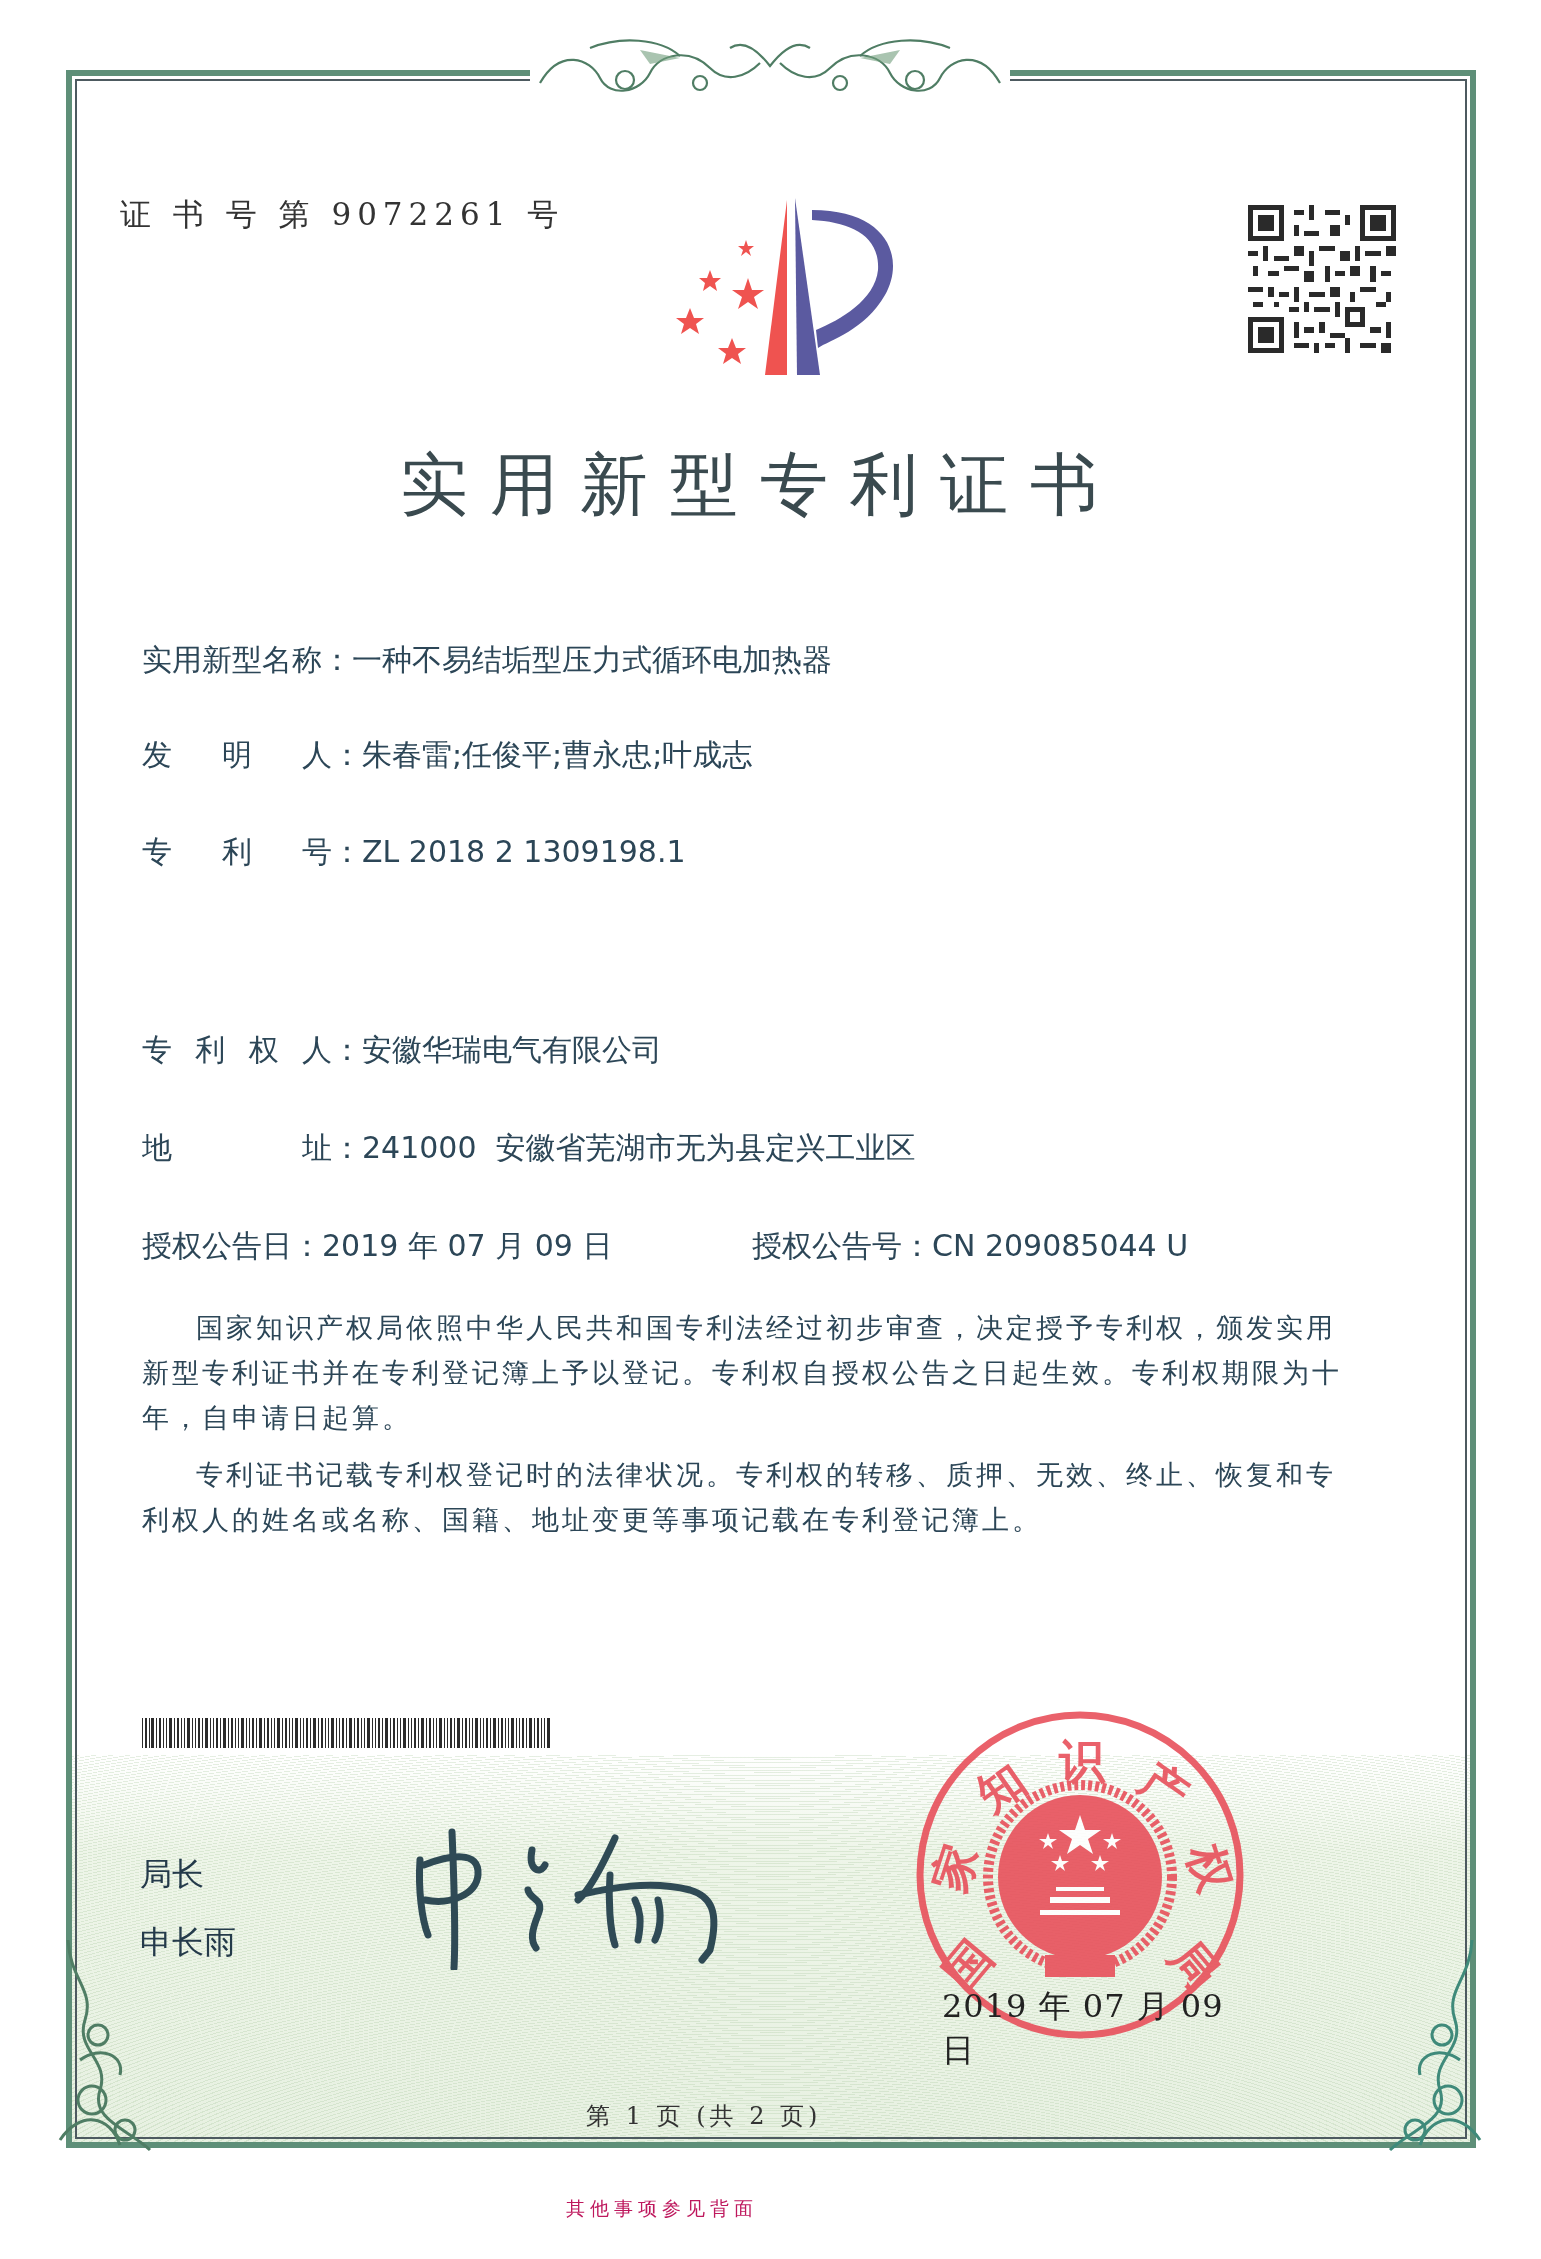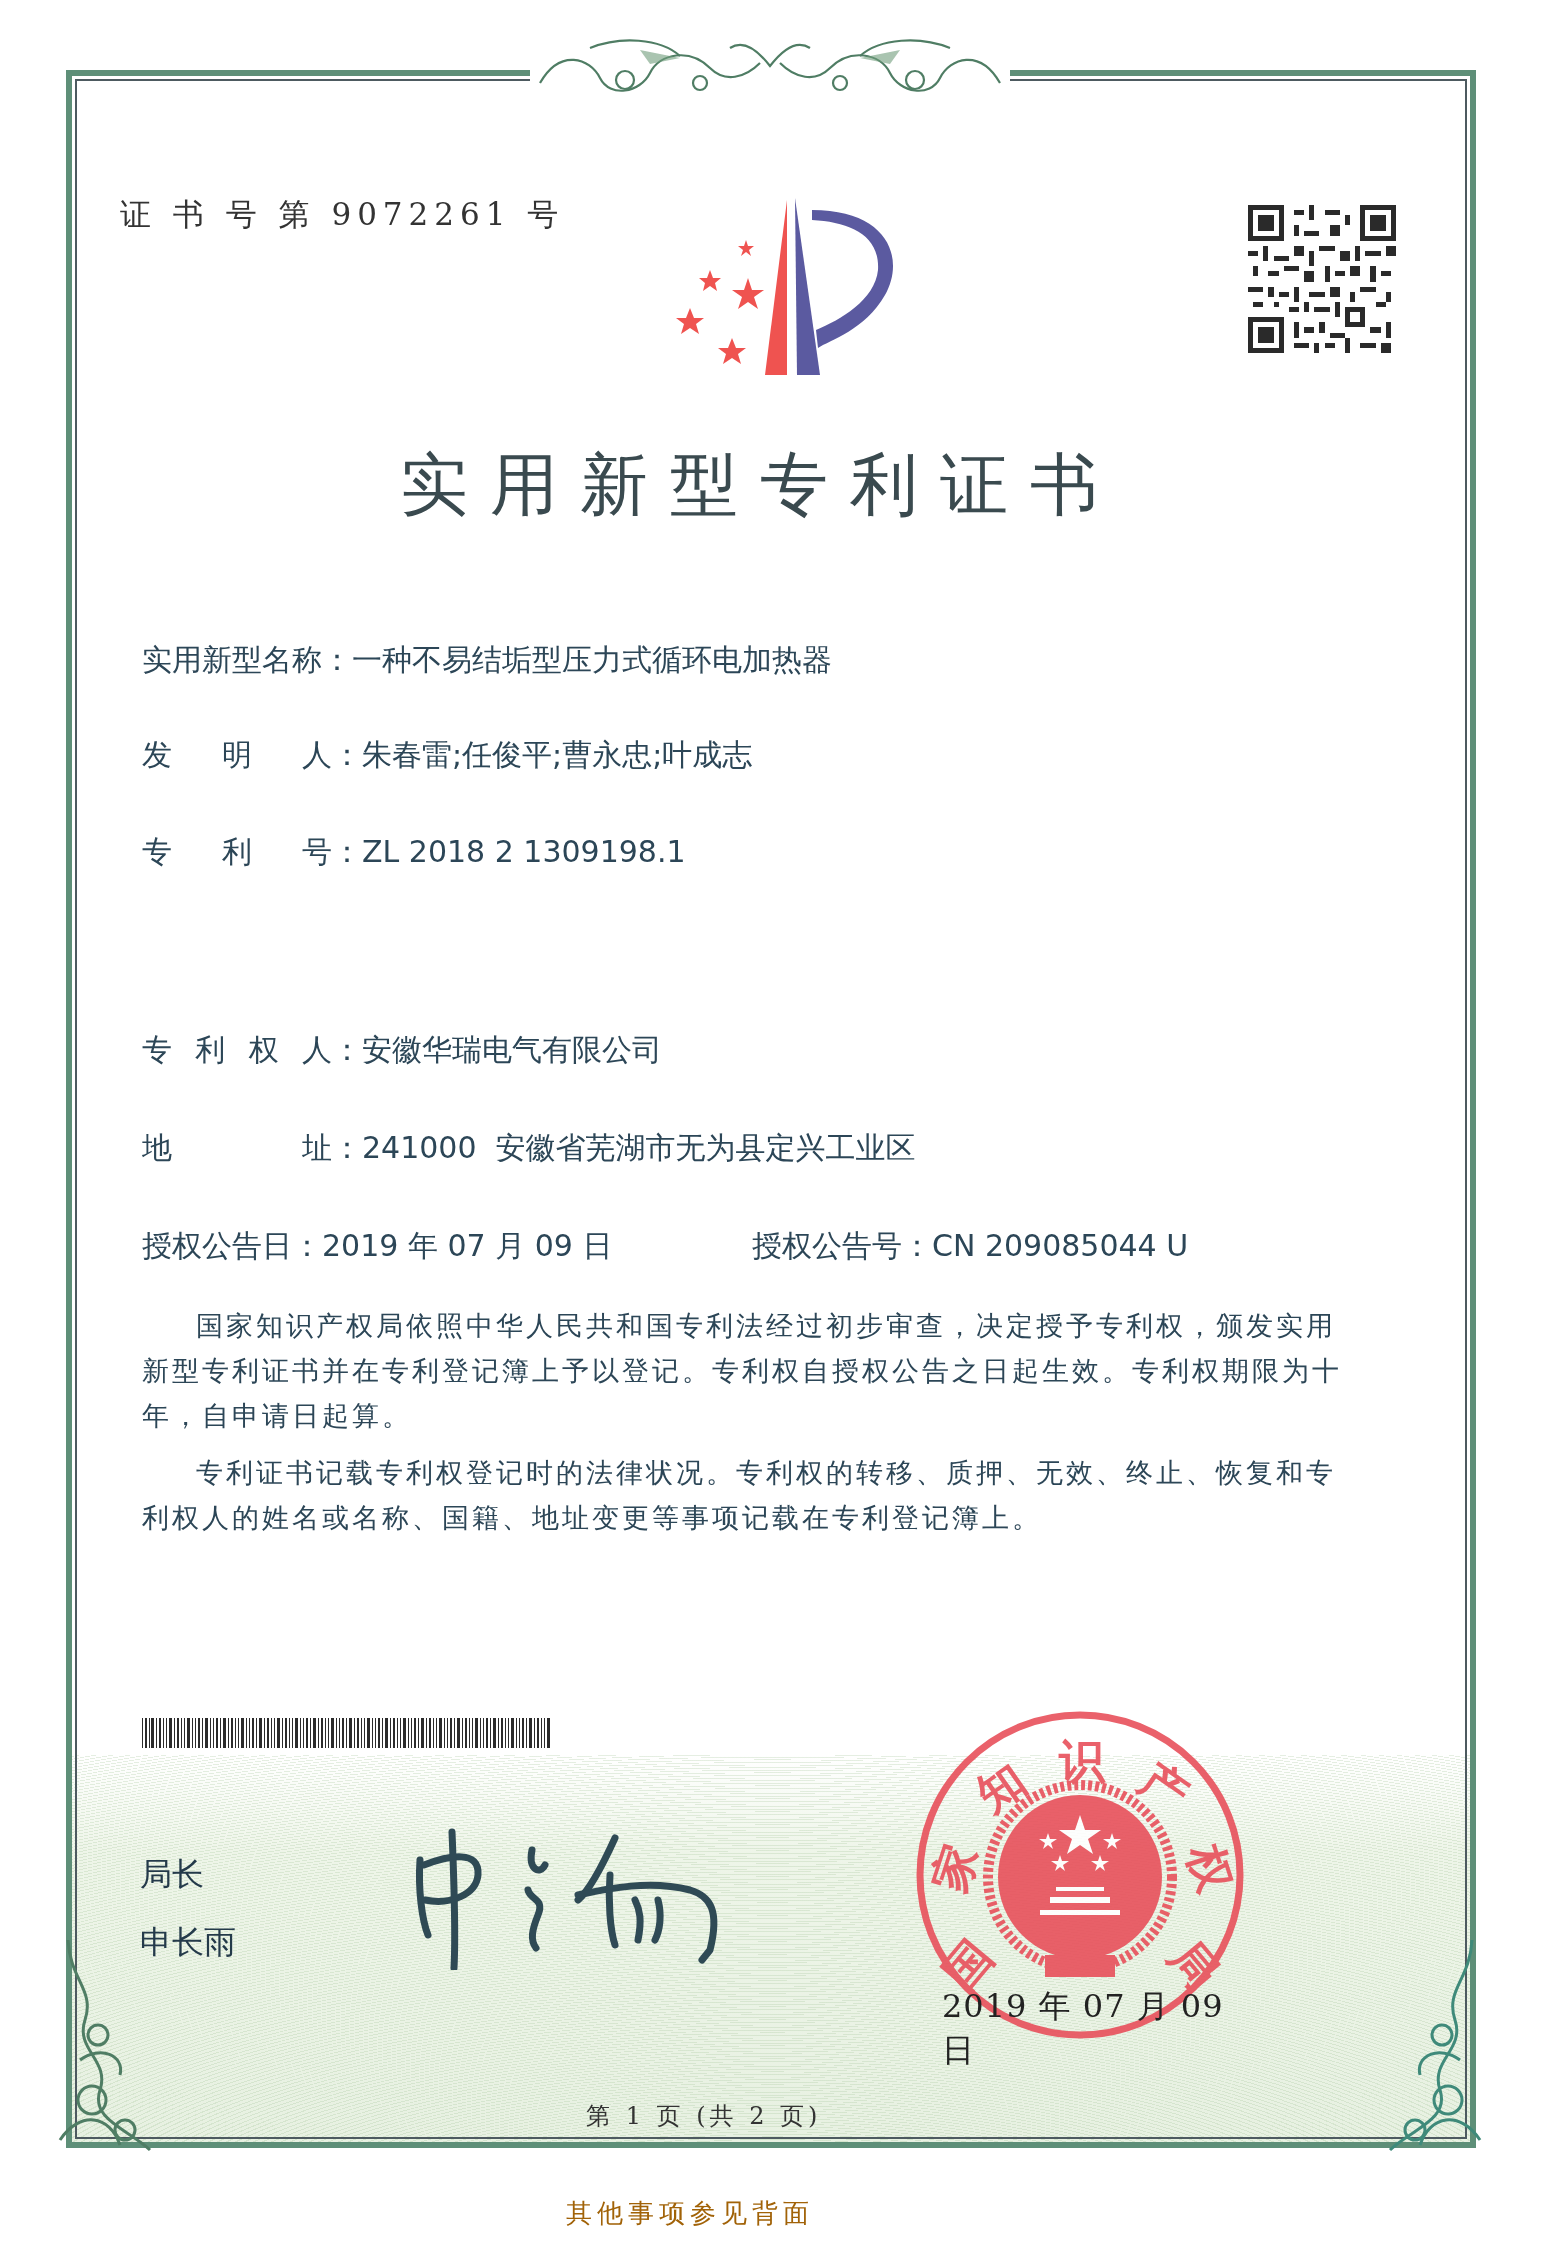--- a/index.html
+++ b/index.html
@@ -45,35 +45,35 @@
   .f-adate  { top: 930px; }
   .f-holder { top: 1030px; }
   .f-addr   { top: 1128px; }
   .f-gdate  { top: 1226px; }
   .f-gno    { top: 1226px; left: 752px; }
   .lbl-wide { width: 220px; letter-spacing: 0; }
   .lbl-spread { width: 220px; display: inline-flex !important; justify-content: space-between; }
 
   .para { position: absolute; left: 142px; width: 1208px; font-size: 27px; line-height: 45px;
     color: #2c4657; text-indent: 54px; letter-spacing: 3px;
-    font-family: Liberation Mono, monospace; }
+    font-family: Liberation Sans, sans-serif; }
   .para-1 { top: 1306px; }
   .para-2 { top: 1453px; }
 
   .barcode { position: absolute; left: 142px; top: 1718px; width: 408px; height: 30px; }
 
   .director { position: absolute; left: 140px; top: 1840px; font-size: 32px; line-height: 68px; color: #243a4a;
     font-family: "DejaVu Sans", "Liberation Sans", sans-serif; }
   .signature { position: absolute; left: 410px; top: 1820px; width: 330px; height: 150px; }
 
   .seal { position: absolute; left: 910px; top: 1705px; width: 340px; height: 340px; }
   .seal-date { position: absolute; left: 942px; top: 1985px; font-size: 32px; color: #222; letter-spacing: 1px; }
 
   .page-no { position: absolute; left: 586px; top: 2100px; font-size: 24px; color: #333; letter-spacing: 4px; }
-  .footer-note { position: absolute; left: 566px; top: 2196px; font-size: 26px; color: #a16207; letter-spacing: 5px; }
+  .footer-note { position: absolute; left: 566px; top: 2196px; font-size: 19px; color: #be185d; letter-spacing: 5px; }
 </style>
 </head>
 <body>
 
 <div class="sheet">
 
   <div class="guilloche"></div>
 
   <div class="frame-outer"></div>
   <div class="frame-inner"></div>

